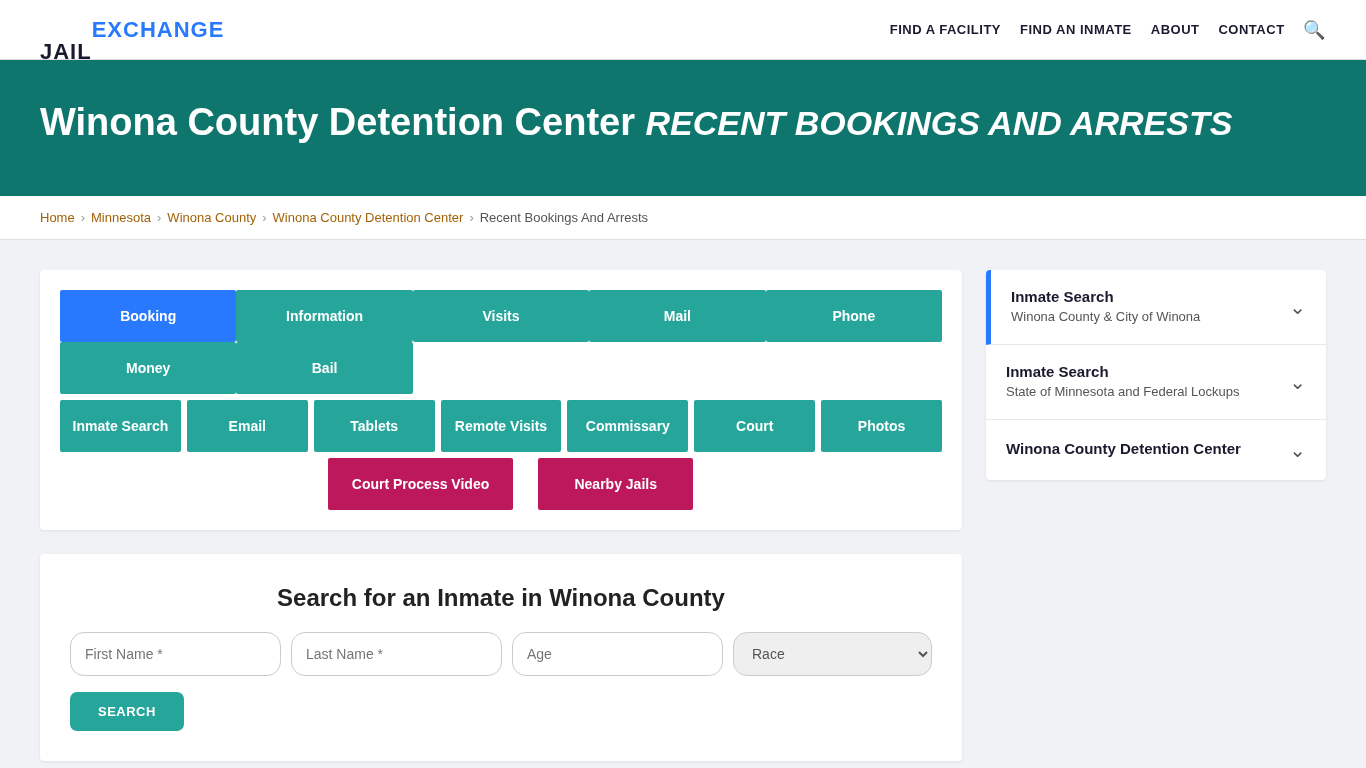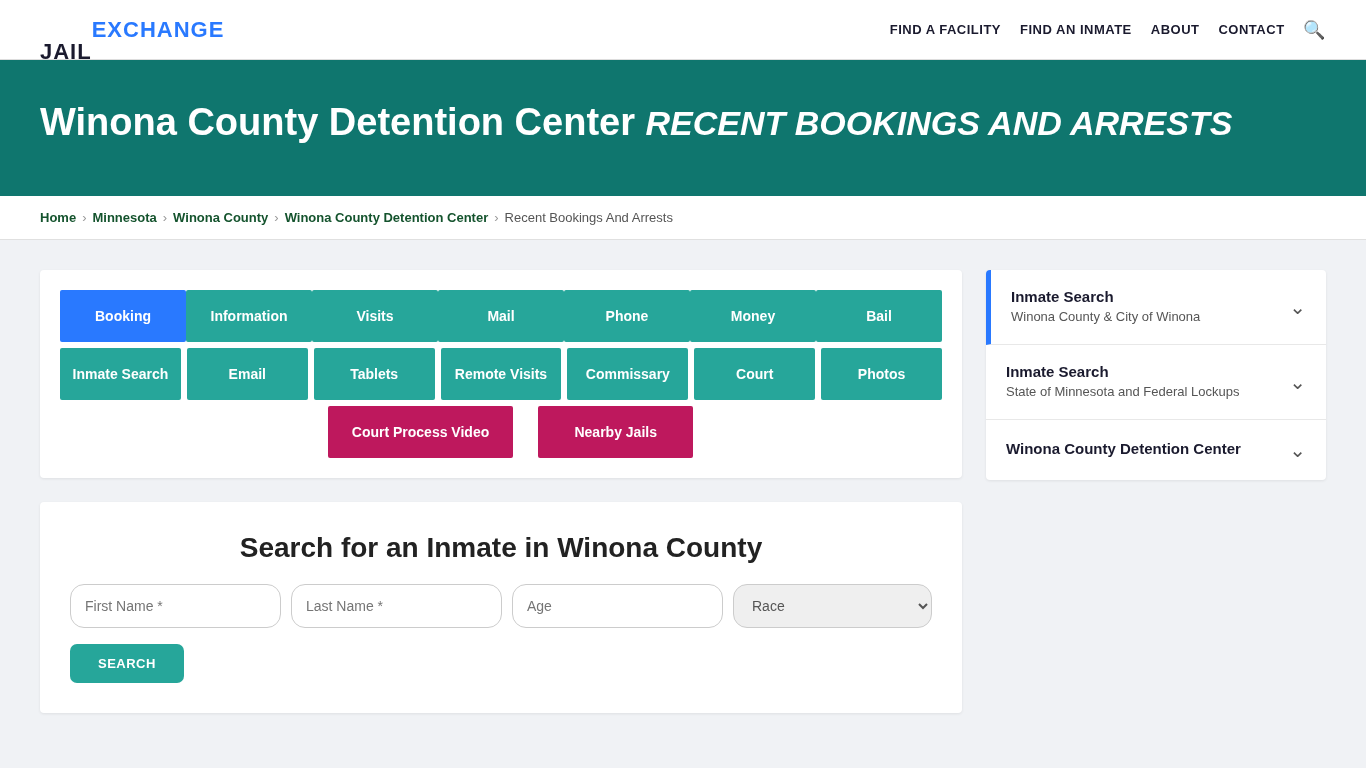--- a/index.html
+++ b/index.html
@@ -40,21 +40,21 @@
     
     .breadcrumb {
       background: #fff;
       padding: 14px 40px;
       font-size: 13px;
       display: flex;
       align-items: center;
       gap: 6px;
       border-bottom: 1px solid #e0e0e0;
     }
-    .breadcrumb a { color: #14532d; text-decoration: none; font-weight: bold; }
+    .breadcrumb a { color: #a16207; text-decoration: none; }
     .breadcrumb .sep { color: #999; }
     .breadcrumb .current { color: #555; }
 
     
     .main-content {
       padding: 30px 40px;
       display: flex;
       gap: 24px;
       align-items: flex-start;
     }
@@ -64,21 +64,21 @@
 
     .buttons-section {
       background: #fff;
       border-radius: 4px;
       padding: 20px;
       margin-bottom: 24px;
       box-shadow: 0 1px 3px rgba(0,0,0,0.08);
     }
     .btn-grid {
       display: grid;
-      grid-template-columns: repeat(7, 1fr);
+      grid-template-columns: repeat(5, 1fr);
       gap: 0;
       margin-bottom: 6px;
     }
     .btn-grid-row2 {
       display: grid;
       grid-template-columns: repeat(7, 1fr);
       gap: 6px;
       margin-bottom: 6px;
     }
     .btn-grid-row3 {
@@ -114,21 +114,21 @@
 
     
     .search-section {
       background: #fff;
       border-radius: 4px;
       padding: 30px;
       box-shadow: 0 1px 3px rgba(0,0,0,0.08);
     }
     .search-title {
       text-align: center;
-      font-size: 28px;
+      font-size: 24px;
       font-weight: 700;
       margin-bottom: 20px;
       color: #222;
     }
     .search-fields {
       display: flex;
       gap: 10px;
       margin-bottom: 16px;
     }
     .search-fields input, .search-fields select {

